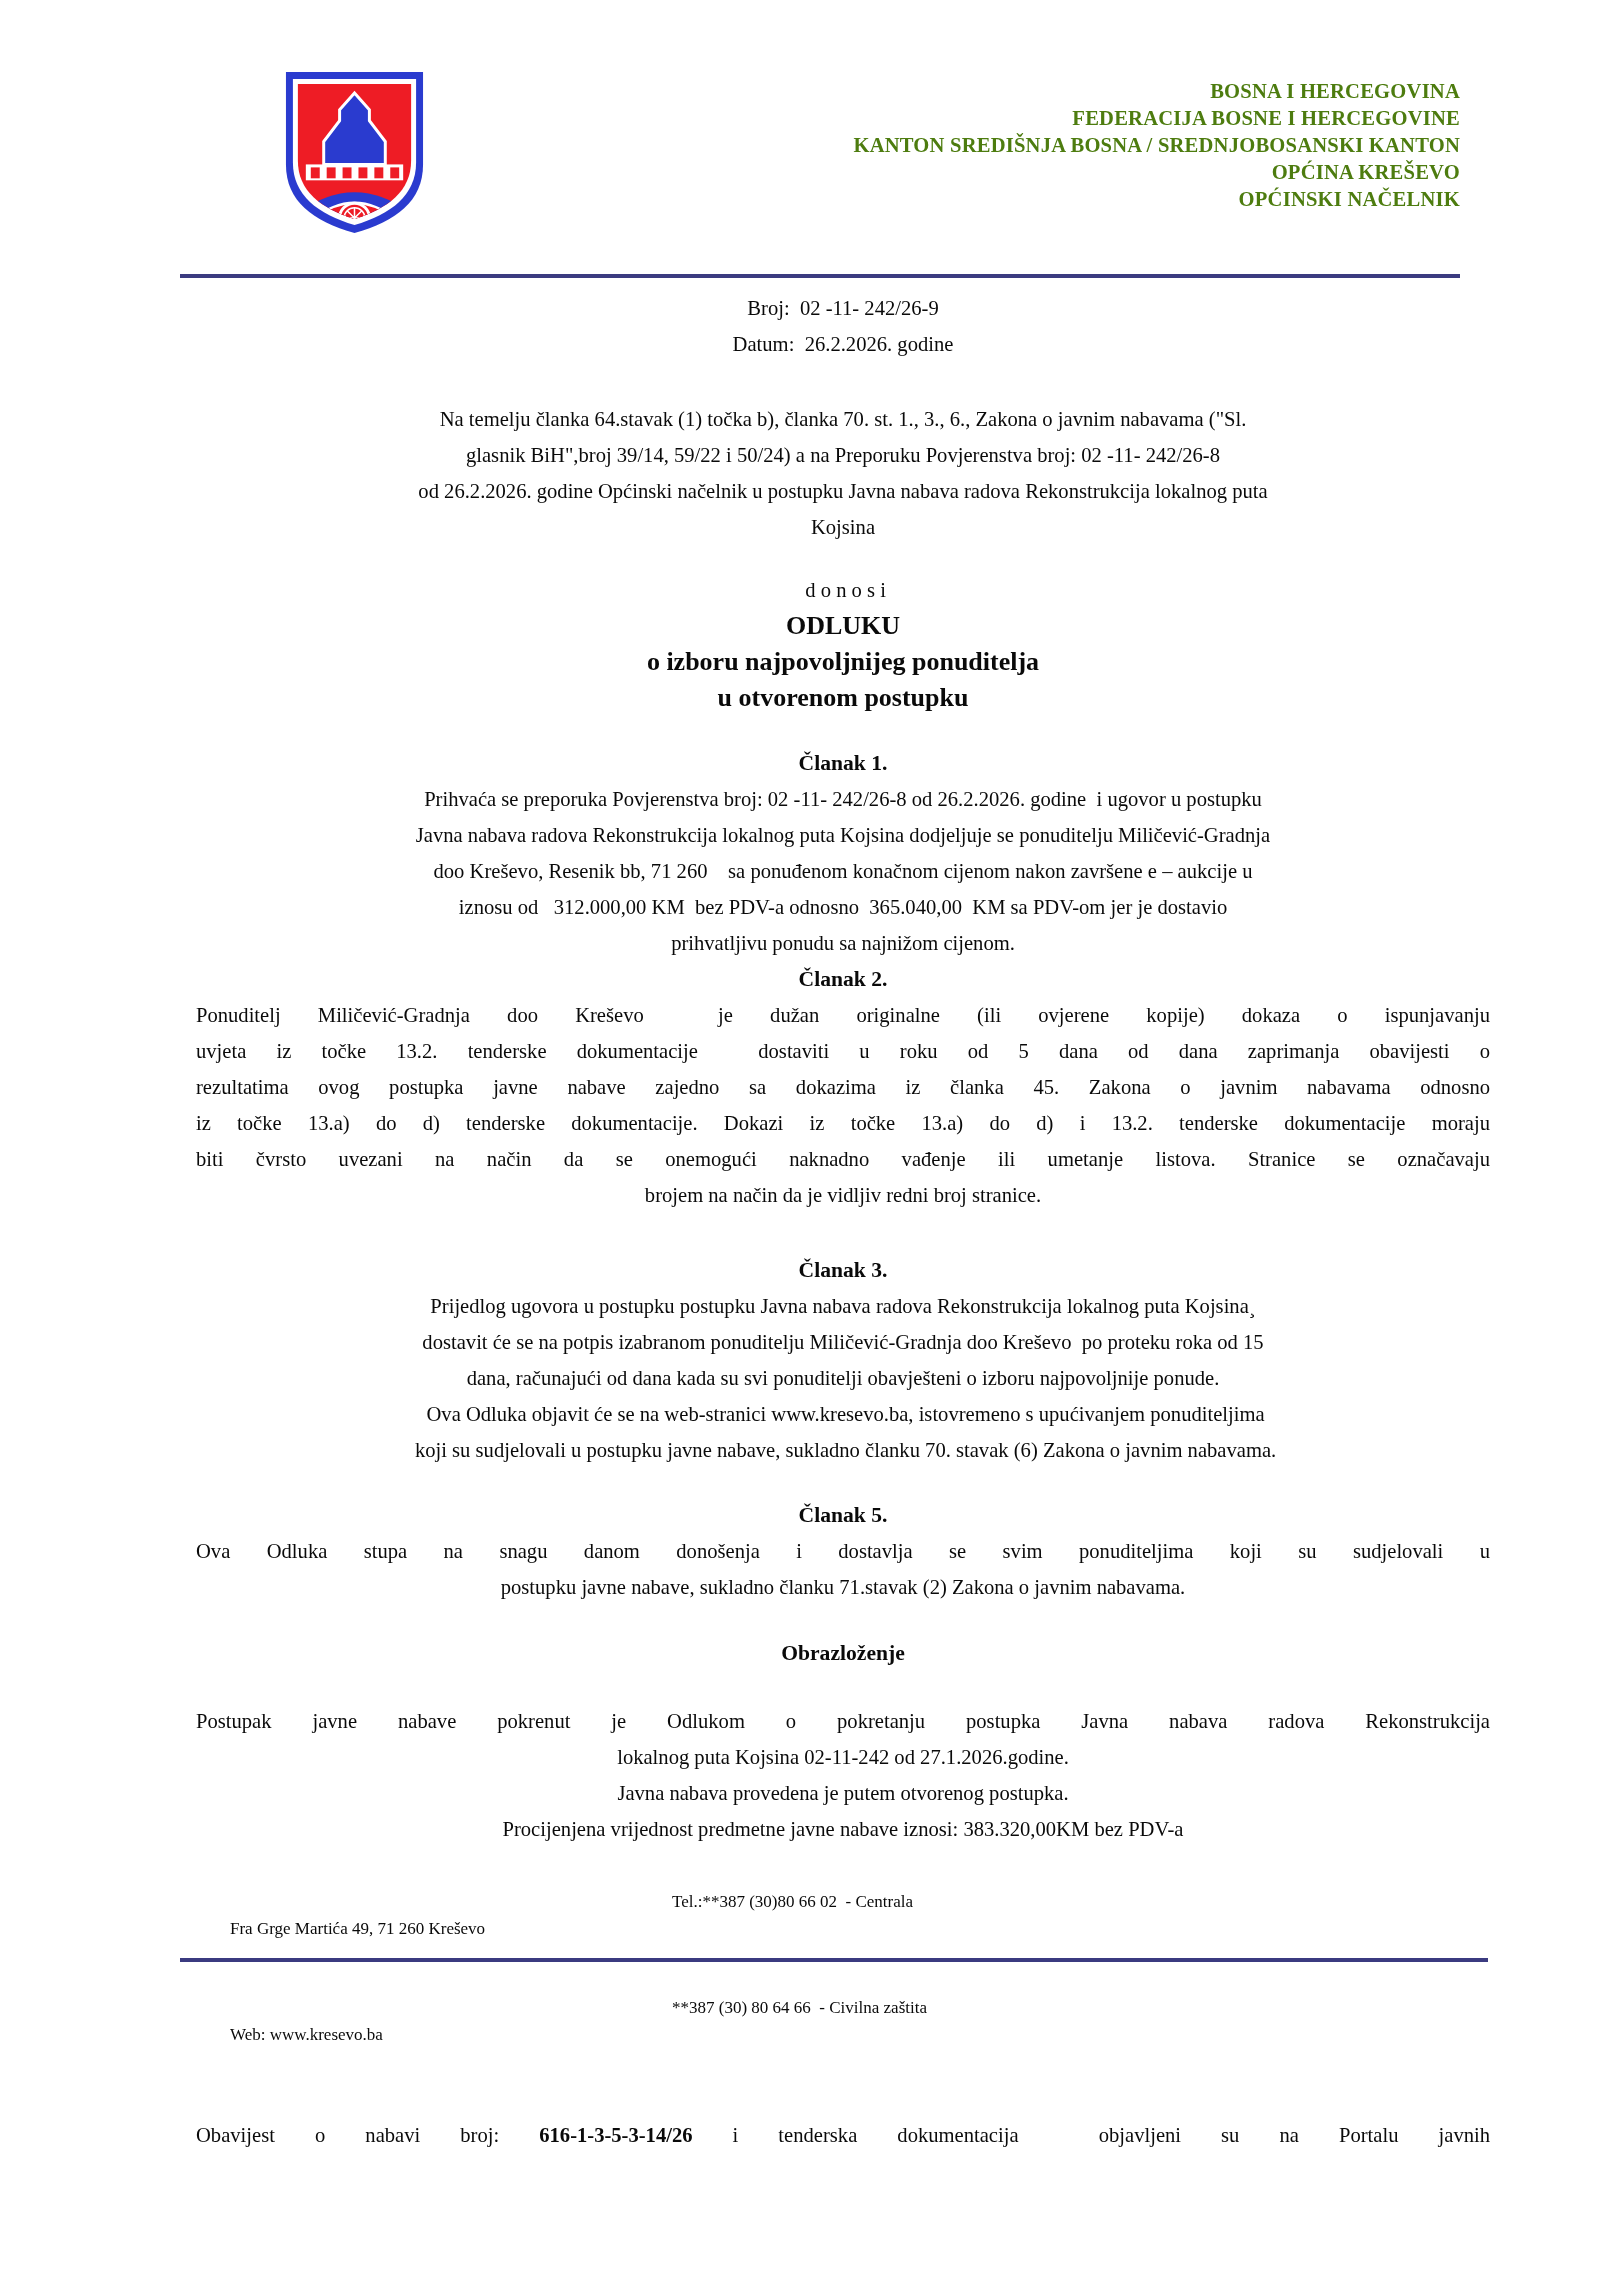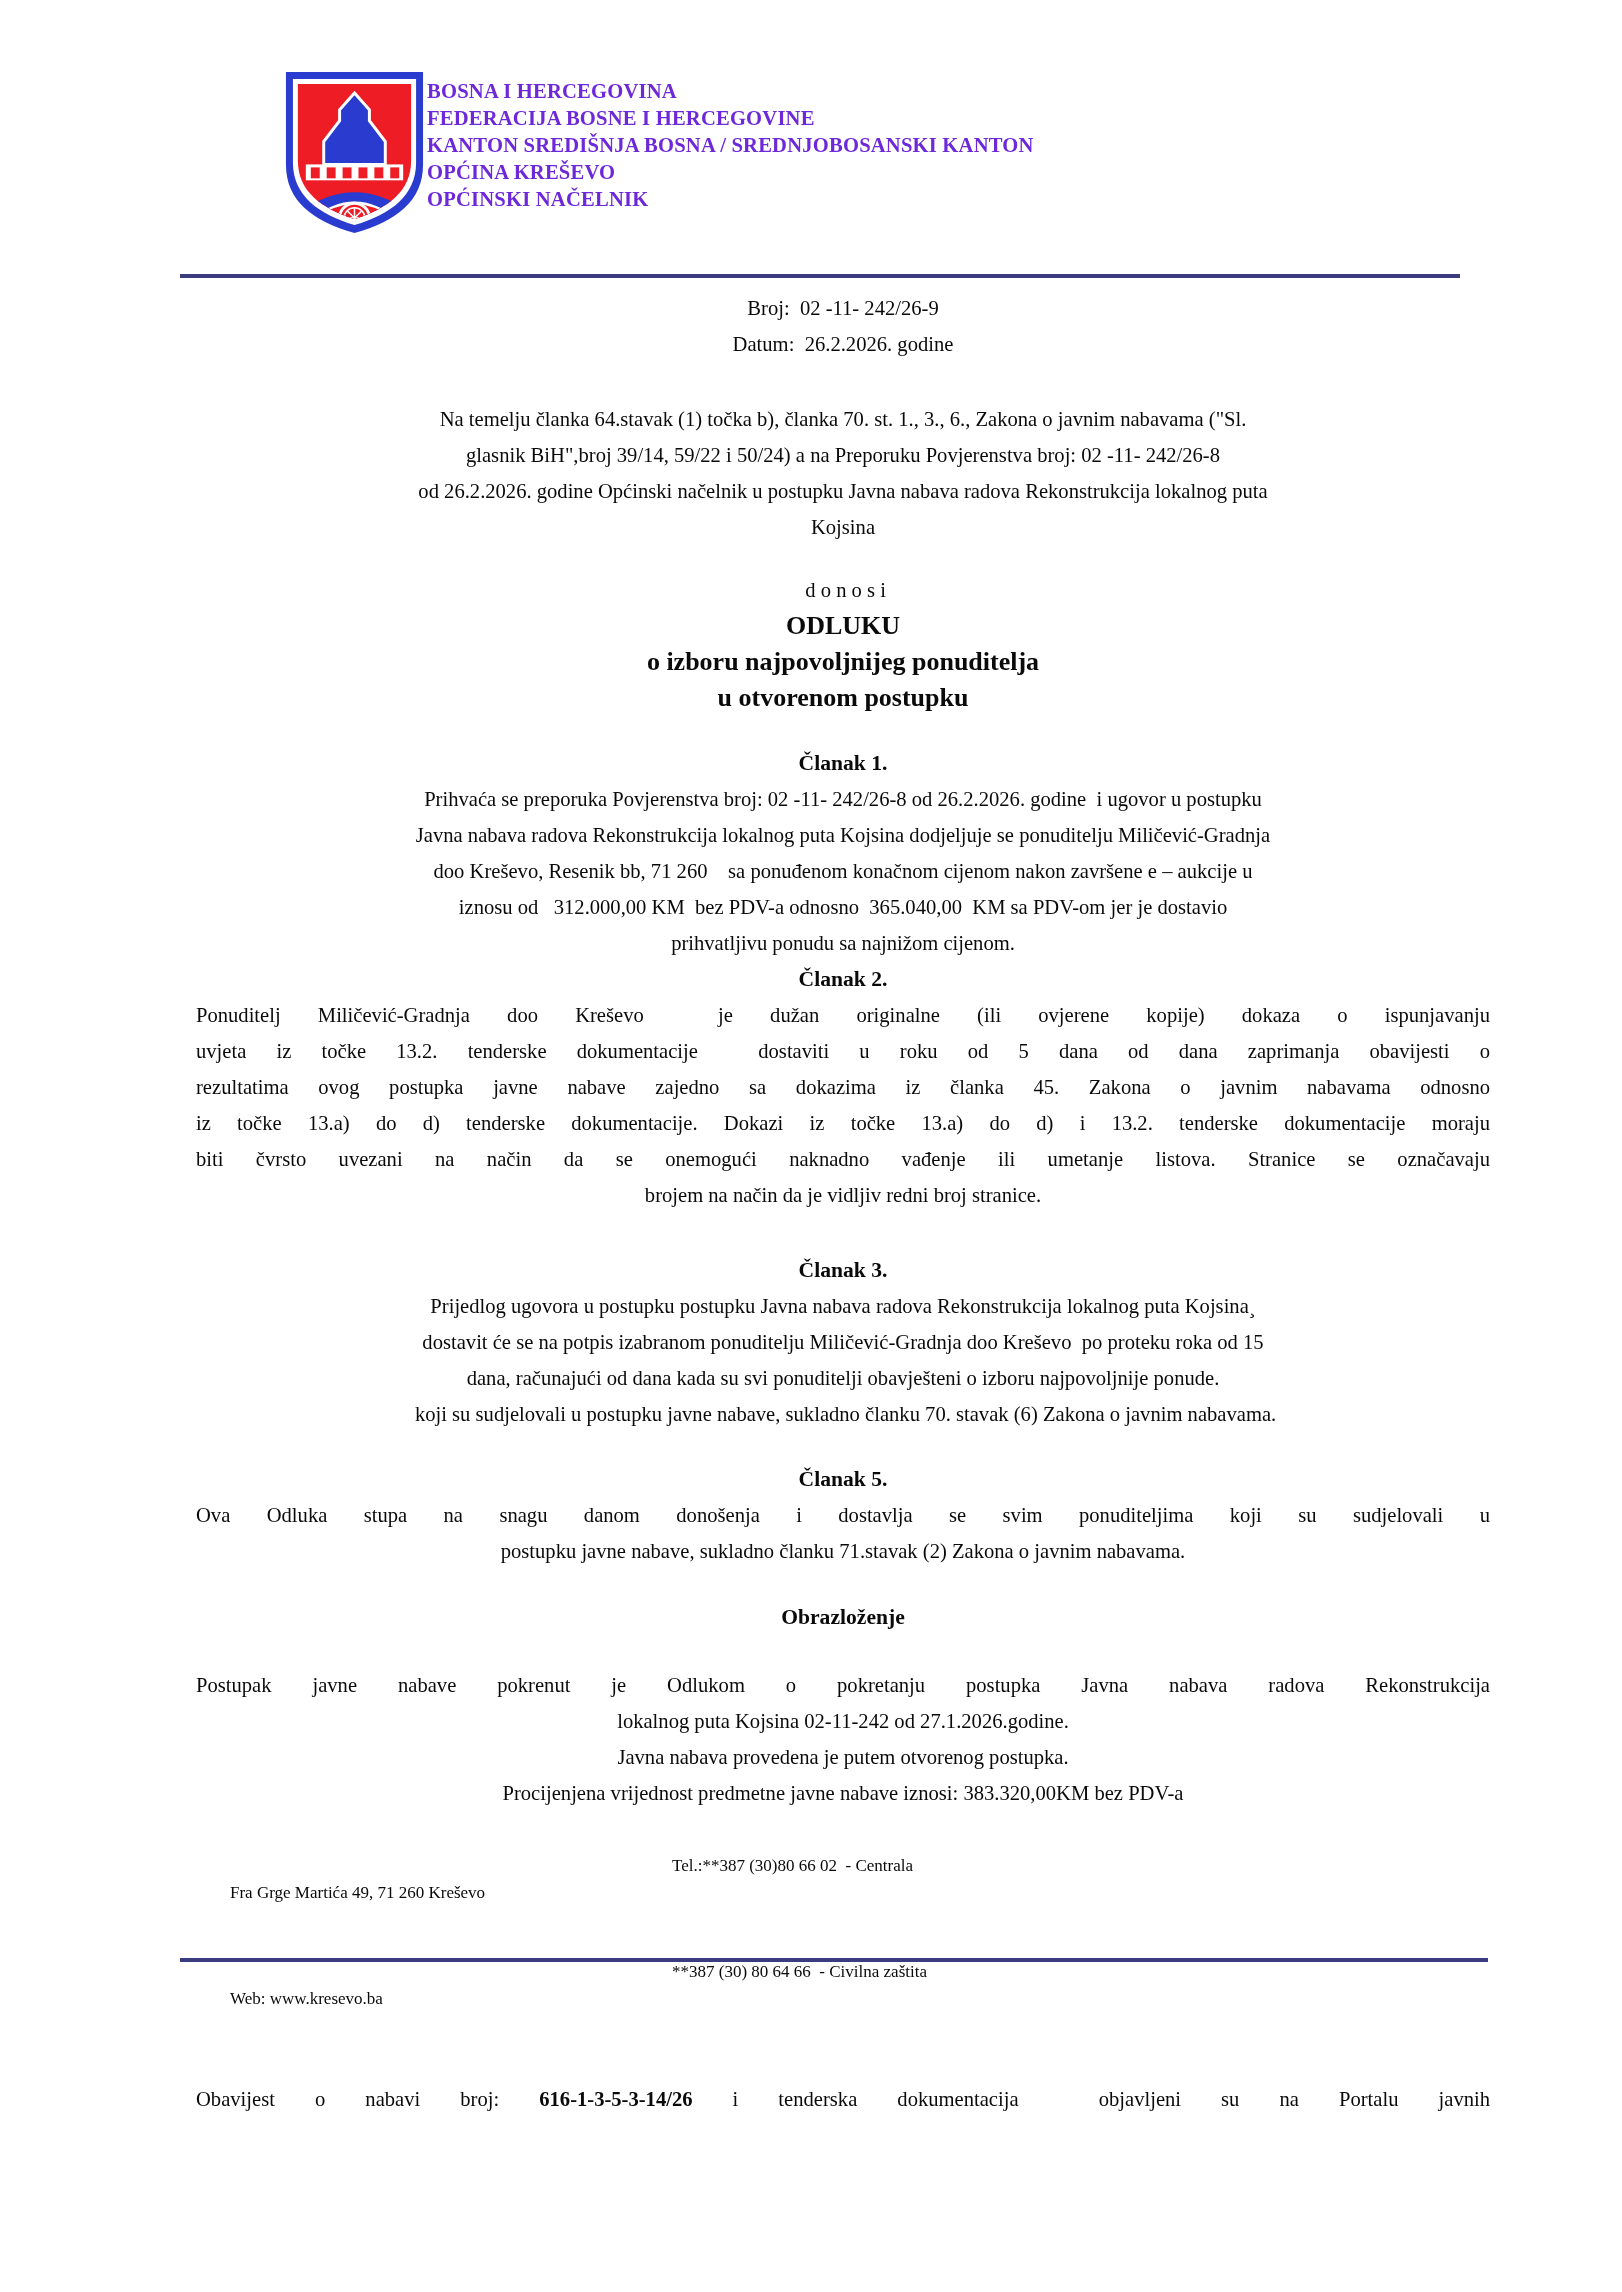--- a/index.html
+++ b/index.html
@@ -4,22 +4,22 @@
 <style>
   html,body { margin:0; padding:0; background:#ffffff; }
   .page {
     position:relative; width:1622px; height:2293px; background:#ffffff;
     font-family:"Liberation Serif","DejaVu Serif",serif; color:#000;
     overflow:hidden;
   }
   .crest { position:absolute; left:280px; top:69px; width:149px; height:167px; }
   .hdr {
     position:absolute; left:427px; top:78px; width:1033px;
-    text-align:left; font-weight:bold; font-size:20.6px; line-height:27px;
-    letter-spacing:0.2px; color:#6d28d9;
+    text-align:right; font-weight:bold; font-size:20.6px; line-height:27px;
+    letter-spacing:0.2px; color:#4d7c0f;
   }
   .rule { position:absolute; height:3.9px; background:#3b3b80; }
   #rule1 { left:180px; top:274px; width:1280px; }
   #rule2 { left:180px; top:1958px; width:1308px; }
   .doc {
     position:absolute; left:196px; top:282px; width:1294px;
     font-size:20.6px; line-height:36px; color:#0a0a0a;
   }
   .ln { white-space:pre-wrap; text-align:center; }
   .jl { text-align:justify; text-align-last:justify; }
@@ -114,20 +114,21 @@
     </div>
 
     <div class="art-heading" style="margin-top:39px">Članak 3.</div>
     <div>
       <div class="ln">Prijedlog ugovora u postupku postupku Javna nabava radova Rekonstrukcija lokalnog puta Kojsina¸</div>
       <div class="ln">dostavit će se na potpis izabranom ponuditelju Miličević-Gradnja doo Kreševo  po proteku roka od 15</div>
       <div class="ln">dana, računajući od dana kada su svi ponuditelji obavješteni o izboru najpovoljnije ponude.</div>
     </div>
 
     <div>
+      <div class="ln"> Ova Odluka objavit će se na web-stranici www.kresevo.ba, istovremeno s upućivanjem ponuditeljima</div>
       <div class="ln"> koji su sudjelovali u postupku javne nabave, sukladno članku 70. stavak (6) Zakona o javnim nabavama.</div>
     </div>
 
     <div class="art-heading" style="margin-top:29px">Članak 5.</div>
     <div>
       <div class="ln jl">Ova Odluka stupa na snagu danom donošenja i dostavlja se svim ponuditeljima koji su sudjelovali u</div>
       <div class="ln">postupku javne nabave, sukladno članku 71.stavak (2) Zakona o javnim nabavama.</div>
     </div>
 
     <div class="art-heading" style="margin-top:30px">Obrazloženje</div>

